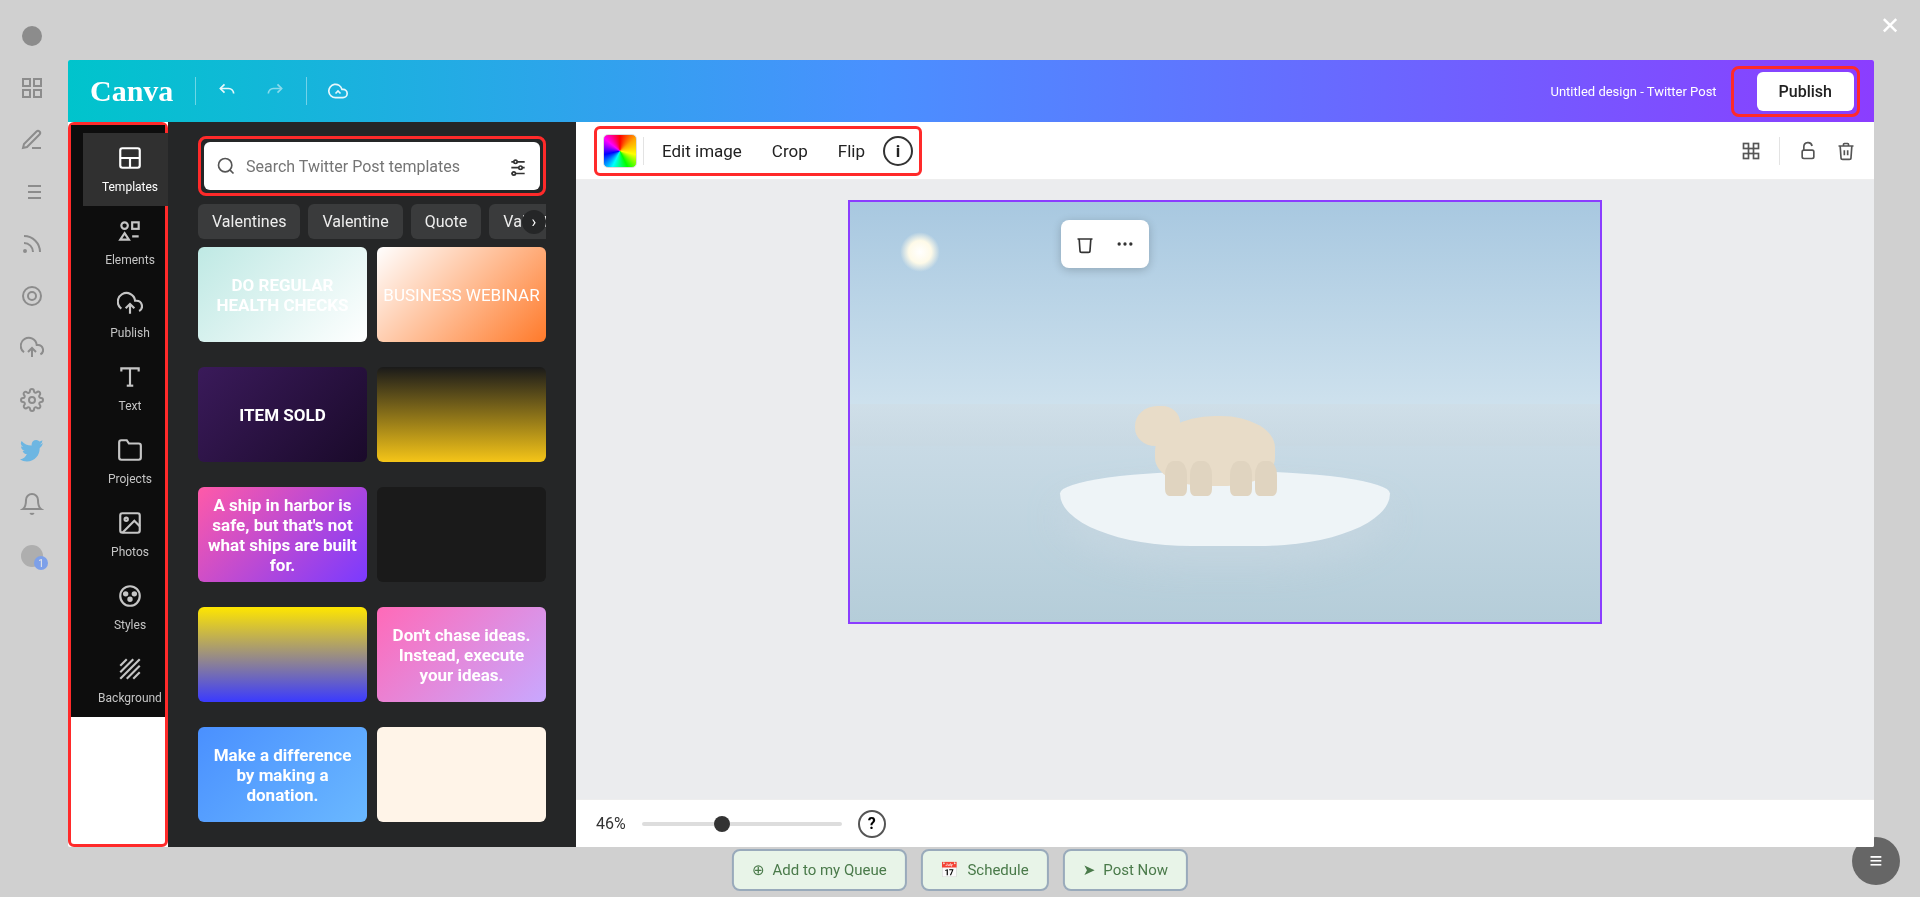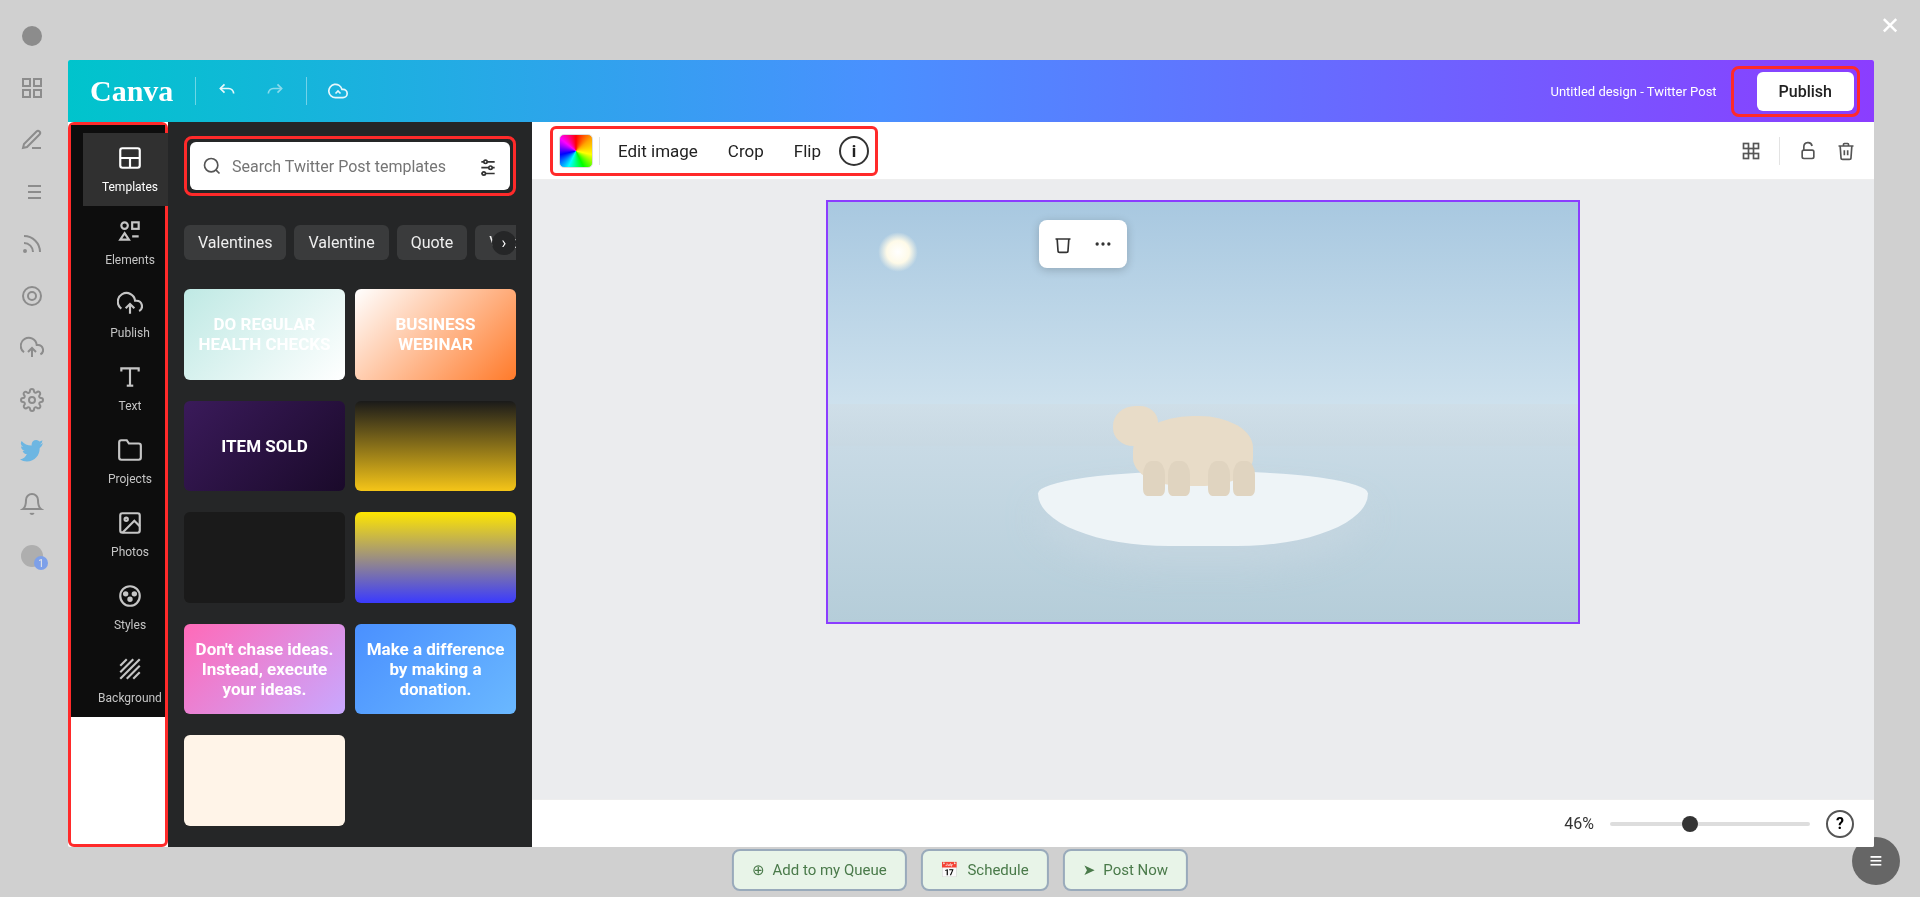--- a/index.html
+++ b/index.html
@@ -28,21 +28,21 @@
 .publish-highlight { border:3px solid #ff2a2a; border-radius:8px; padding:3px; }
 
 .body-row { flex:1; display:flex; min-height:0; }
 
 .side-tabs { width: 94px; background:#0d0d0d; display:flex; flex-direction:column; align-items:center; padding-top:8px; }
 .side-tab { width:100%; padding:12px 0; display:flex; flex-direction:column; align-items:center; gap:6px; color:#c5c5c5; font-size:12px; cursor:pointer;margin-left:24px; }
 .side-tab.active { background:#303030; color:#fff; }
 .side-tab svg { width:26px; height:26px; }
 .side-tabs-highlight { border:3px solid #ff2a2a; border-radius:6px; }
 
-.panel { width: 364px; background:#252627; display:flex; flex-direction:column; padding:14px 16px 0; gap:29px; position:relative; }
+.panel { width: 408px; background:#252627; display:flex; flex-direction:column; padding:14px 30px 0; gap:8px; position:relative; }
 .search-wrap { border:3px solid #ff2a2a; border-radius:8px; padding:3px; }
 .search-row { display:flex; align-items:center; background:#fff; border-radius:6px; height:48px; padding:0 12px; gap:10px; }
 .search-row input { flex:1; border:none; outline:none; font-size:16px; background:transparent; }
 .chip-row { display:flex; gap:8px; overflow:hidden; position:relative; }
 .chip { background:#3a3b3c; color:#eee; padding:8px 14px; border-radius:6px; font-size:16px; white-space:nowrap; }
 .chip-arrow { position:absolute; right:0; top:50%; transform:translateY(-50%); width:24px; height:24px; background:#252627; color:#fff; display:flex; align-items:center; justify-content:center; border-radius:50%; }
 .template-grid { flex:1; overflow:auto; display:grid; grid-template-columns:1fr 1fr; gap:10px; padding-bottom:10px; }
 .template-card { aspect-ratio: 16/9; border-radius:6px; background:#444; position:relative; overflow:hidden; display:flex; align-items:center; justify-content:center; font-size:17px; color:#fff; text-align:center; padding:6px; }
 .panel-toggle { position:absolute; right:-14px; top:50%; transform:translateY(-50%); width:14px; height:80px; background:#252627; border-radius:0 8px 8px 0; display:flex; align-items:center; justify-content:center; color:#aaa; font-size:10px; }
 
@@ -63,21 +63,21 @@
 .bear { position:absolute; left:38%; bottom:30%; width:160px; height:120px; }
 .bear-body { position:absolute; left:20px; bottom:10px; width:120px; height:70px; background:#e8dcc8; border-radius:50% 45% 40% 40%; }
 .bear-head { position:absolute; left:0; bottom:50px; width:45px; height:40px; background:#e8dcc8; border-radius:50% 40% 50% 45%; }
 .bear-leg { position:absolute; bottom:0; width:22px; height:35px; background:#e0d4c0; border-radius:40% 40% 20% 20%; }
 .mountains { position:absolute; left:0; right:0; top:48%; height:10%; background:linear-gradient(#d0dde5,#c0d0da); opacity:0.6; }
 .sun { position:absolute; left:50px; top:30px; width:40px; height:40px; background:radial-gradient(#fff,#fefae8 40%, transparent 70%); border-radius:50%; }
 
 .float-tools { position:absolute; top:40px; left:50%; transform:translateX(-50%); margin-left:-120px; background:#fff; border-radius:8px; box-shadow:0 2px 10px rgba(0,0,0,0.2); display:flex; padding:6px; gap:4px; }
 .float-tools button { width:36px; height:36px; border:none; background:transparent; display:flex; align-items:center; justify-content:center; }
 
-.zoom-bar { height:48px; display:flex; align-items:center; justify-content:flex-end; padding:0 20px; gap:16px; border-top:1px solid #eee; }
+.zoom-bar { height:48px; display:flex; align-items:center; justify-content:flex-start; padding:0 20px; gap:16px; border-top:1px solid #eee; }
 .zoom-track { width:200px; height:4px; background:#ddd; border-radius:2px; position:relative; }
 .zoom-thumb { position:absolute; left:40%; top:50%; transform:translate(-50%,-50%); width:16px; height:16px; background:#333; border-radius:50%; }
 
 .fab { position:absolute; right:20px; bottom:12px; width:48px; height:48px; border-radius:50%; background:#666; color:#fff; display:flex; align-items:center; justify-content:center; font-size:22px; }
 
 .icon { width:20px; height:20px; }
 </style>
 </head>
 <body>
 
@@ -280,26 +280,29 @@
           <span class="chip">Valentine</span>
           <span class="chip">Quote</span>
           <span class="chip">Valentine</span>
           <div class="chip-arrow">›</div>
       </div>
       <div class="template-grid" id="template-grid">
           <div class="template-card" style="background: linear-gradient(135deg, rgb(191, 233, 228), rgb(255, 255, 255));">
             <span style="font-weight: bold;">DO REGULAR HEALTH CHECKS</span>
           </div>
           <div class="template-card" style="background: linear-gradient(135deg, rgb(255, 255, 255), rgb(255, 122, 42));">
-            <span style="font-weight: bold;">BUSINESS WEBINAR</span>
+            <span style="font-weight: normal;">BUSINESS WEBINAR</span>
           </div>
           <div class="template-card" style="background: linear-gradient(135deg, rgb(58, 26, 90), rgb(26, 10, 42));">
             <span style="font-weight: bold;">ITEM SOLD</span>
           </div>
           <div class="template-card" style="background: linear-gradient(rgb(26, 26, 26), rgb(245, 197, 24));"></div>
+          <div class="template-card" style="background: linear-gradient(135deg, rgb(255, 90, 168), rgb(122, 58, 255));">
+            <span style="font-weight: bold;">A ship in harbor is safe, but that's not what ships are built for.</span>
+          </div>
           <div class="template-card" style="background: rgb(26, 26, 26);"></div>
           <div class="template-card" style="background: linear-gradient(rgb(255, 230, 0), rgb(58, 58, 255));"></div>
           <div class="template-card" style="background: linear-gradient(135deg, rgb(255, 106, 184), rgb(200, 168, 255));">
             <span style="font-weight: bold;">Don't chase ideas. Instead, execute your ideas.</span>
           </div>
           <div class="template-card" style="background: linear-gradient(135deg, rgb(74, 144, 255), rgb(106, 184, 255));">
             <span style="font-weight: bold;">Make a difference by making a donation.</span>
           </div>
           <div class="template-card" style="background: rgb(255, 244, 232);"></div>
         </div>

